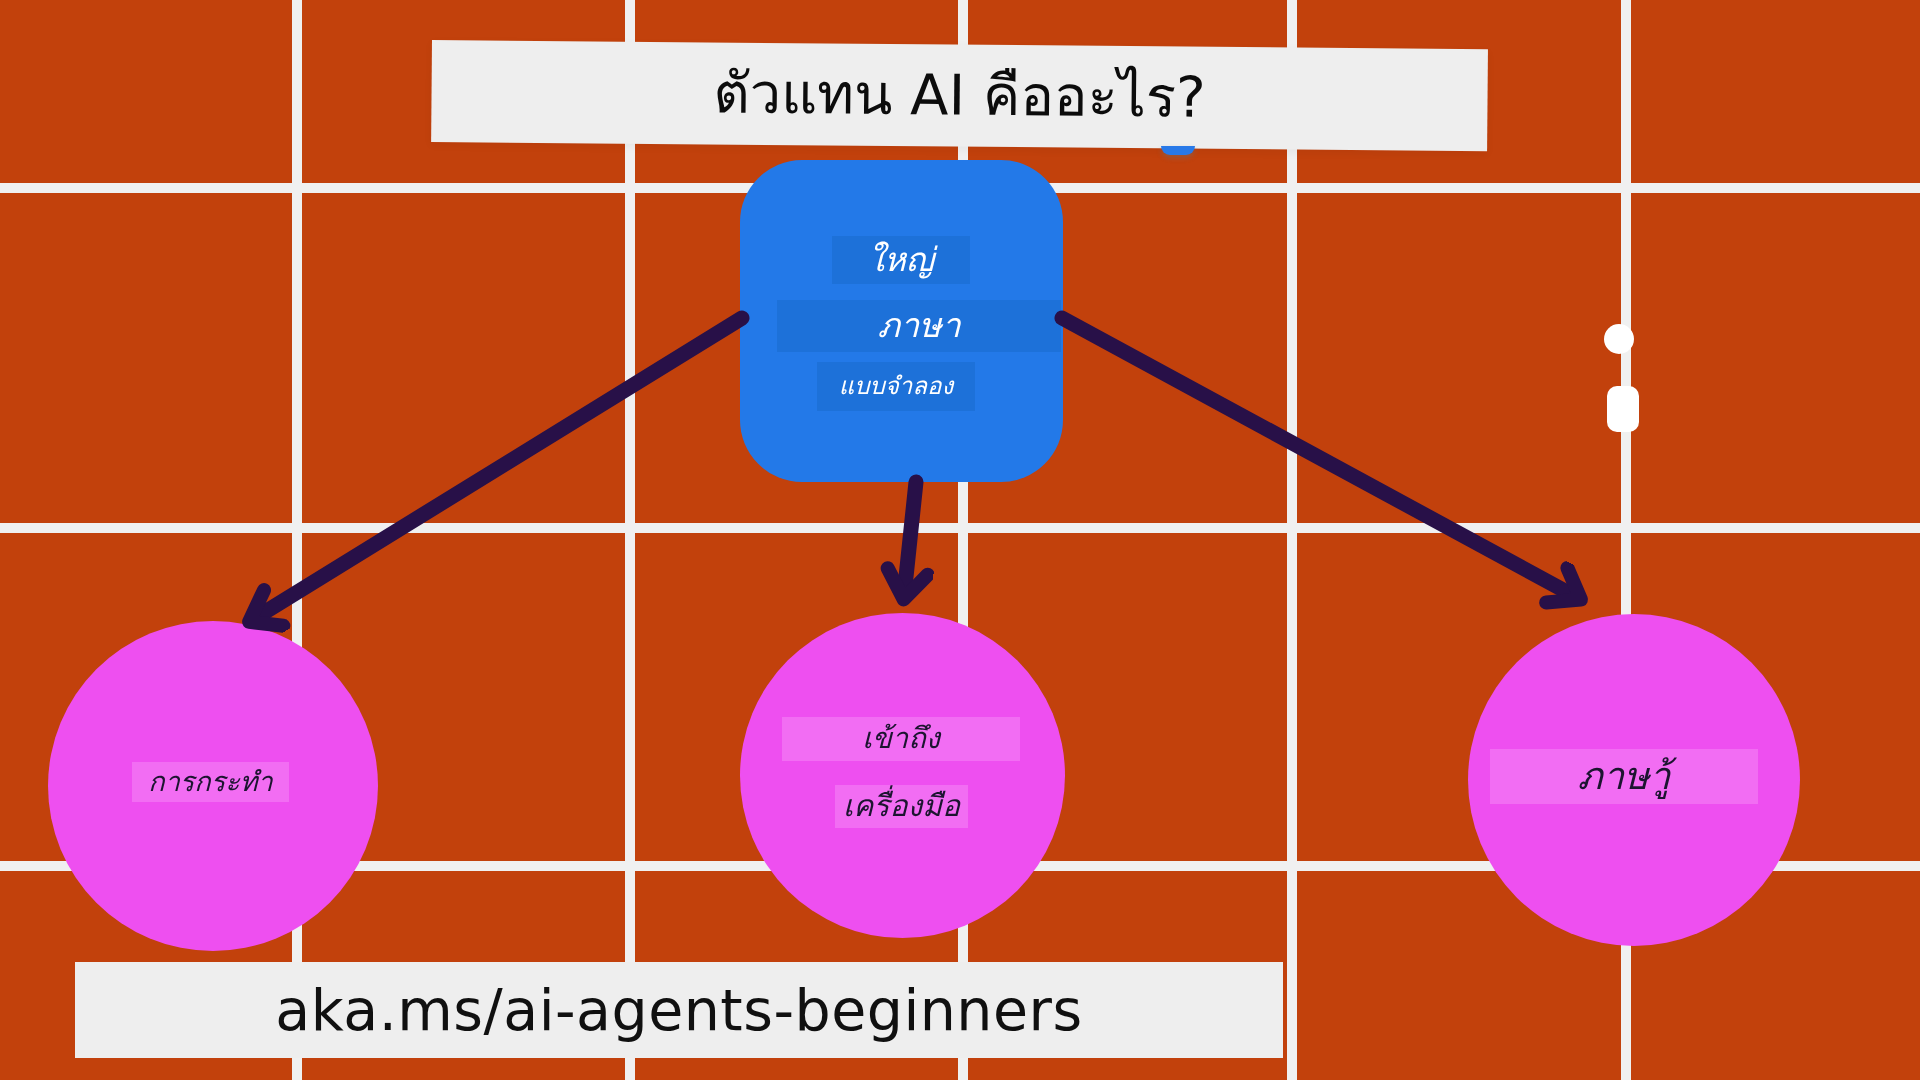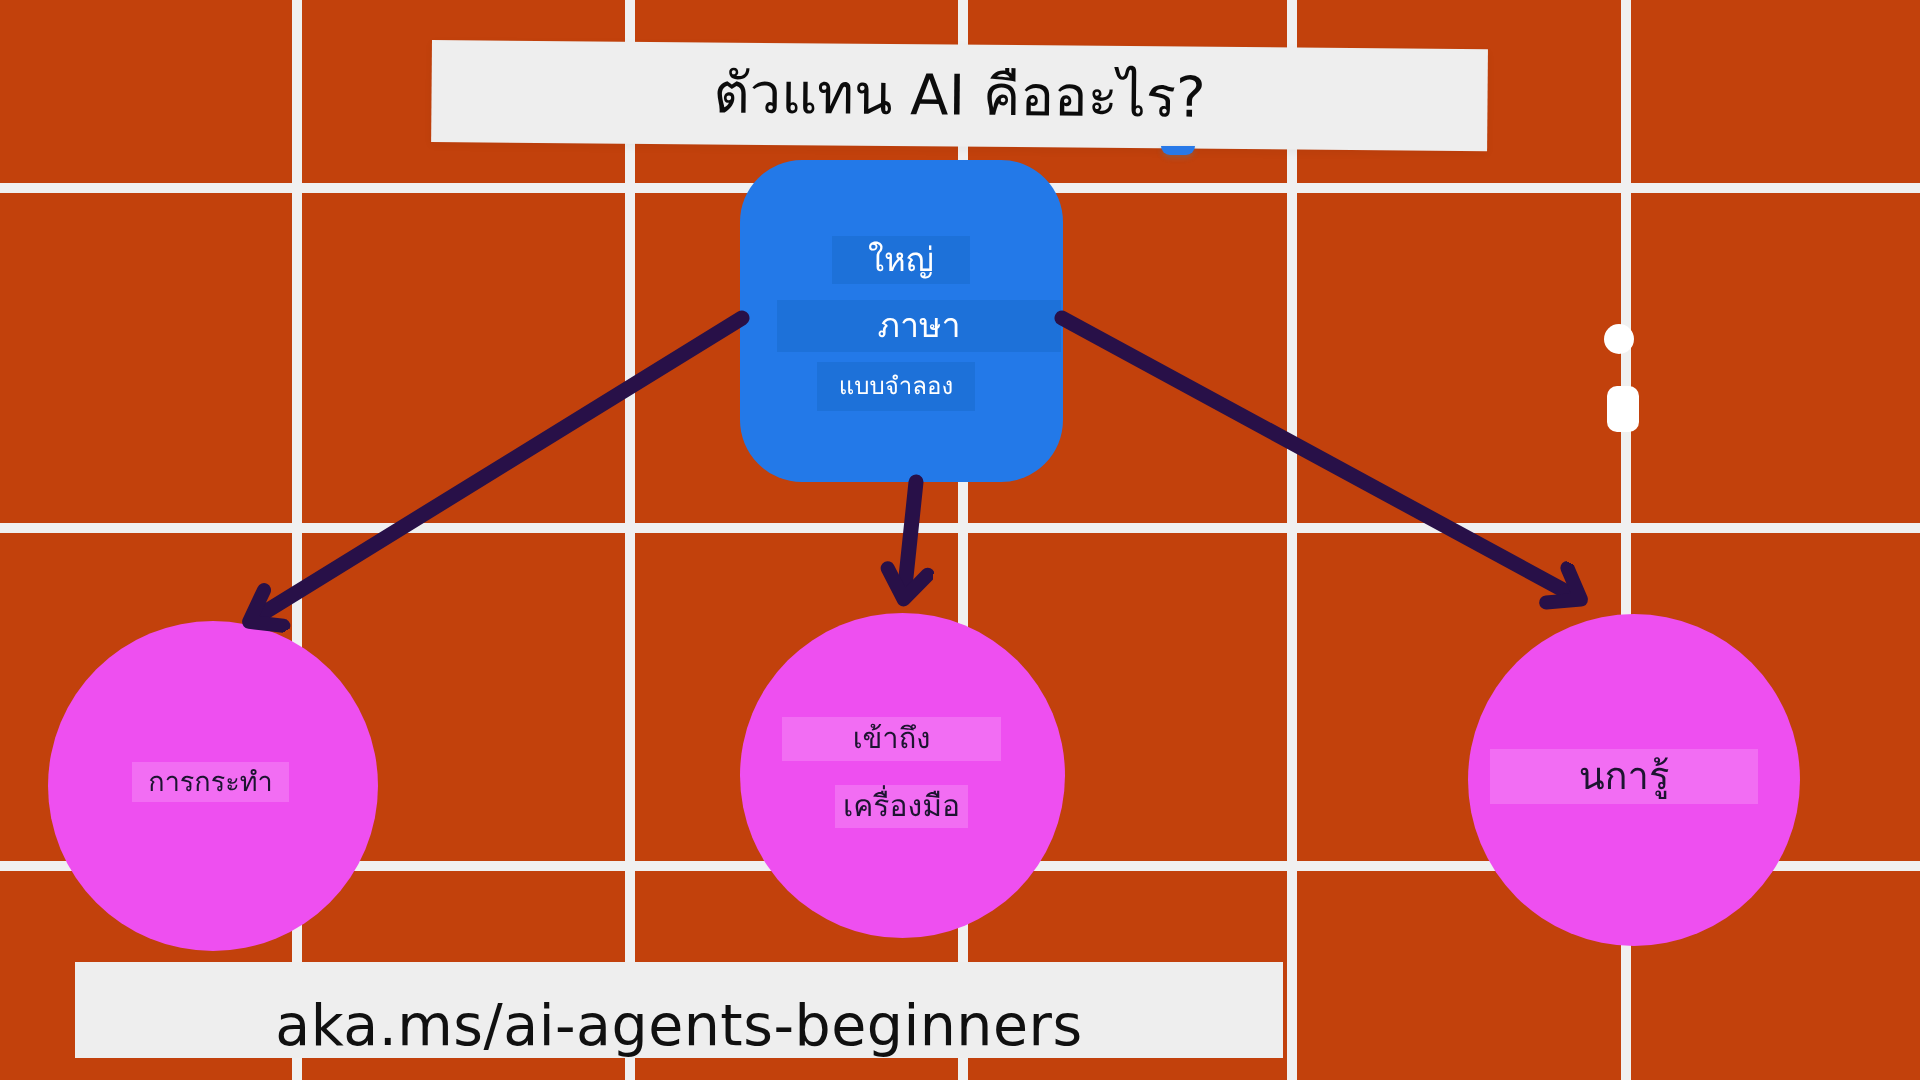--- a/index.html
+++ b/index.html
@@ -29,43 +29,43 @@
     position:absolute;left:1161px;top:146px;width:34px;height:9px;background:#2879e8;
     border-radius:0 0 17px 17px;z-index:3;box-shadow:0 3px 5px rgba(110,110,110,0.45);
   }
   
   .llm-box{
     position:absolute;left:740px;top:160px;width:323px;height:322px;
     background:#2379e8;border-radius:62px;z-index:4;
   }
   .band{
     position:absolute;display:flex;align-items:center;justify-content:center;
-    white-space:nowrap;z-index:5;line-height:1.35;overflow:visible;
+    white-space:nowrap;z-index:5;line-height:1.35;overflow:visible;font-style:italic;
   }
   .band-blue{background:#1d71d9;color:#ffffff;}
   .b-large{left:832px;top:236px;width:138px;height:48px;font-size:33px;}
   .b-lang {left:777px;top:300px;width:284px;height:52px;font-size:34px;}
   .b-model{left:817px;top:362px;width:158px;height:49px;font-size:24px;}
   
   .circle{position:absolute;background:#ee4ff0;border-radius:50%;z-index:4;}
   .c-left  {left:48px;  top:621px;width:330px;height:330px;}
   .c-mid   {left:740px; top:613px;width:325px;height:325px;}
   .c-right {left:1468px;top:614px;width:332px;height:332px;}
   .band-pink{background:#f26df3;color:#1c1430;}
   .c1b1{left:100px; top:695px;width:222px;height:43px;font-size:30px;}
   .c1b2{left:132px; top:762px;width:157px;height:40px;font-size:27px;}
-  .c2b1{left:782px; top:717px;width:219px;height:44px;font-size:29px;}
+  .c2b1{left:782px; top:717px;width:238px;height:44px;font-size:29px;}
   .c2b2{left:835px; top:785px;width:133px;height:43px;font-size:30px;}
   .c3b1{left:1490px;top:749px;width:268px;height:55px;font-size:38px;}
   
   .arrows{position:absolute;left:0;top:0;z-index:6;pointer-events:none;}
   
   .footer-bar{
     position:absolute;left:75px;top:962px;width:1208px;height:96px;background:#eeeeee;
-    display:flex;align-items:flex-end;justify-content:center;z-index:3;
+    display:flex;align-items:center;justify-content:center;z-index:3;
   }
   .footer-text{font-size:57px;color:#101010;letter-spacing:0.5px;white-space:nowrap;}
 </style>
 </head>
 <body>
 
 <div class="canvas">
 
   <div class="gridline gv gv1"></div>
   <div class="gridline gv gv2"></div>
@@ -89,21 +89,21 @@
   <div class="band band-blue b-lang">ภาษา</div>
   <div class="band band-blue b-model">แบบจำลอง</div>
 
   <div class="circle c-left"></div>
   <div class="circle c-mid"></div>
   <div class="circle c-right"></div>
 
   <div class="band band-pink c1b2">การกระทำ</div>
   <div class="band band-pink c2b1">เข้าถึง</div>
   <div class="band band-pink c2b2">เครื่องมือ</div>
-  <div class="band band-pink c3b1">นการู้</div>
+  <div class="band band-pink c3b1">ภาษาู้</div>
 
   <svg class="arrows" width="1920" height="1080" viewBox="0 0 1920 1080">
     <defs>
       <marker id="ah" viewBox="0 0 48 48" refX="34" refY="24" markerWidth="54" markerHeight="54" markerUnits="userSpaceOnUse" orient="auto">
         <path d="M13 5 L37 24 L11 41" fill="none" stroke="#281048" stroke-width="12.5" stroke-linecap="round" stroke-linejoin="round"></path>
       </marker>
     </defs>
     <line x1="742" y1="318" x2="252" y2="620" stroke="#281048" stroke-width="15" stroke-linecap="round" marker-end="url(#ah)"></line>
     <line x1="916" y1="482" x2="904" y2="596" stroke="#281048" stroke-width="15" stroke-linecap="round" marker-end="url(#ah)"></line>
     <line x1="1062" y1="318" x2="1578" y2="598" stroke="#281048" stroke-width="15" stroke-linecap="round" marker-end="url(#ah)"></line>

